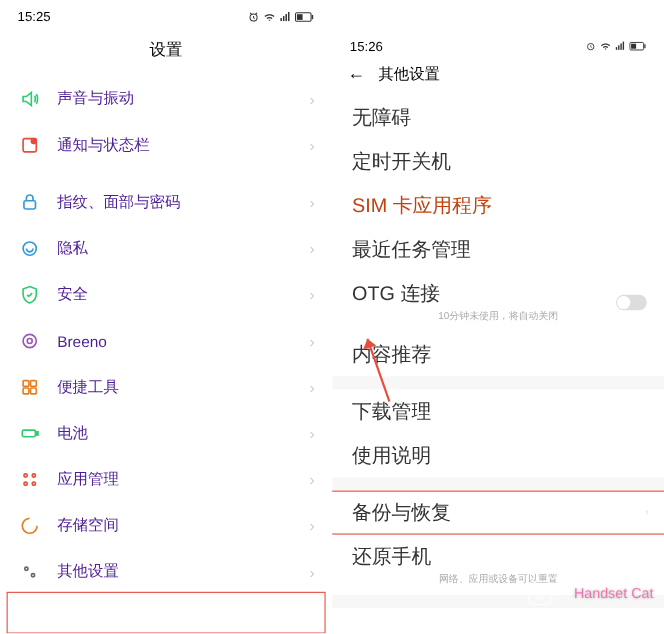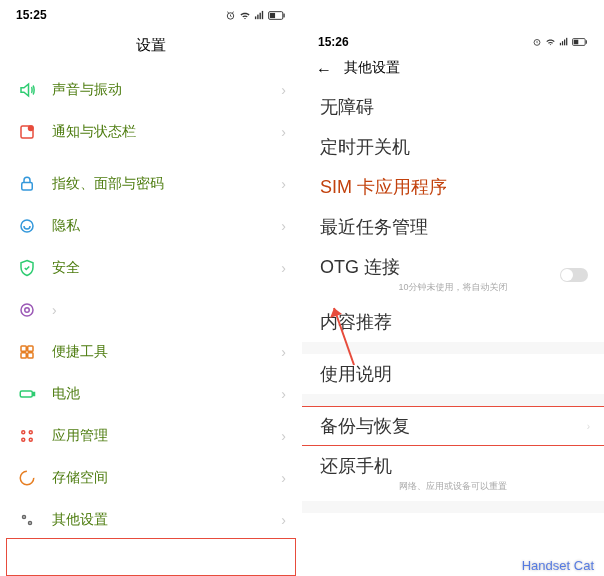--- a/index.html
+++ b/index.html
@@ -1,43 +1,43 @@
 <!DOCTYPE html>
 <html><head>
 <meta charset="utf-8">
 <style>
 * { margin: 0; padding: 0; box-sizing: border-box; }
 body { font-family: -apple-system, "PingFang SC", "Microsoft YaHei", sans-serif; background: #fff; width: 604px; height: 576px; display: flex; position: relative; }
 .phone { width: 302px; height: 576px; background: #fff; position: relative; overflow: hidden; }
 .phone-left { }
 .phone-right { font-size: 12px; margin-top: 27px; }
-.status-bar { display: flex; justify-content: space-between; align-items: center; padding: 8px 16px 4px; font-size: 12px; font-weight: 700; }
+.status-bar { display: flex; justify-content: space-between; align-items: center; padding: 8px 16px 4px; font-size: 12px; font-weight: 400; }
 .status-right { display: flex; align-items: center; gap: 3px; }
 .status-icon { display: inline-flex; }
 .title-bar { text-align: center; padding: 10px 0 14px; font-size: 15px; font-weight: 500; font-family: Liberation Mono, monospace; }
 .title-bar-2 { display: flex; align-items: center; padding: 6px 14px 10px; gap: 12px; }
 .back-arrow { font-size: 16px; }
 .title-2 { font-size: 14px; font-weight: 500; }
 .list { }
 .row { display: flex; align-items: center; padding: 12px 16px; position: relative; }
 .row-left .icon-wrap { width: 22px; display: flex; justify-content: center; margin-right: 14px; }
-.row-left .label { font-size: 14px; color: #4d7c0f; flex: 1; }
+.row-left .label { font-size: 14px; color: #4c1d95; flex: 1; }
 .chevron { color: #ccc; font-size: 14px; }
 .gap { height: 10px; }
 .right-row { padding: 8px 18px; position: relative; }
 .right-label { font-size: 18px; color: #333; }
 .right-sub { font-size: 9px; color: #aaa; margin-top: 2px; text-align: center; }
 .disabled { color: #c2410c; }
 .section-gap { height: 12px; background: #f7f7f7; }
 .toggle { position: absolute; right: 16px; top: 50%; transform: translateY(-50%); width: 28px; height: 14px; background: #ddd; border-radius: 7px; }
 .toggle::after { content: ""; position: absolute; width: 12px; height: 12px; background: #fff; border-radius: 50%; top: 1px; left: 1px; }
 .highlight-box { position: absolute; border: 1px solid #e74c3c; pointer-events: none; }
 .hl-left { left: 6px; right: 6px; bottom: 0; height: 38px; }
 .arrow-annotation { position: absolute; left: 326px; top: 300px; color: #e74c3c; pointer-events: none; }
-.watermark { position: absolute; right: 10px; bottom: 0; display: flex; align-items: center; gap: 20px; color: #1d4ed8; opacity: 0.75; font-size: 13px; text-shadow: 0 0 3px rgba(0,0,0,0.4); }
+.watermark { position: absolute; right: 10px; bottom: 26px; display: flex; align-items: center; gap: 20px; color: #ec4899; opacity: 0.75; font-size: 13px; text-shadow: 0 0 3px rgba(0,0,0,0.4); }
 .wm-icon { width: 22px; height: 22px; border: 1.5px solid #fff; border-radius: 5px; display: flex; align-items: center; justify-content: center; font-size: 12px; }
 svg { display: block; }
 .right-row .chevron2 { position: absolute; right: 14px; top: 50%; transform: translateY(-50%); color: #ddd; font-size: 10px; }
 </style>
 </head>
 <body>
 
 <div class="phone phone-left">
   <div class="status-bar">
     <span>15:25</span>
@@ -124,20 +124,21 @@
       <span class="label">安全</span>
       <span class="chevron">›</span>
     </div>
     <div class="row row-left">
       <span class="icon-wrap">
           <svg width="18" height="18" viewBox="0 0 24 24" fill="none" stroke="#9b59b6" stroke-width="2">
             <circle cx="12" cy="12" r="8"></circle>
             <circle cx="12" cy="12" r="3"></circle>
           </svg>
         </span>
+      <span class="label">Breeno</span>
       <span class="chevron">›</span>
     </div>
     <div class="row row-left">
       <span class="icon-wrap">
           <svg width="18" height="18" viewBox="0 0 24 24" fill="none" stroke="#e67e22" stroke-width="2">
             <rect x="4" y="4" width="7" height="7" rx="1"></rect>
             <rect x="13" y="4" width="7" height="7" rx="1"></rect>
             <rect x="4" y="13" width="7" height="7" rx="1"></rect>
             <rect x="13" y="13" width="7" height="7" rx="1"></rect>
           </svg>
@@ -232,20 +233,21 @@
     <div class="right-row"><span class="right-label">定时开关机</span></div>
     <div class="right-row"><span class="right-label disabled">SIM 卡应用程序</span></div>
     <div class="right-row"><span class="right-label">最近任务管理</span></div>
     <div class="right-row">
       <span class="right-label">OTG 连接</span>
       <div class="right-sub">10分钟未使用，将自动关闭</div>
       <span class="toggle"></span>
     </div>
     <div class="right-row"><span class="right-label">内容推荐</span></div>
     <div class="section-gap"></div>
+    <div class="right-row"><span class="right-label">下载管理</span></div>
     <div class="right-row"><span class="right-label">使用说明</span></div>
     <div class="section-gap"></div>
     <div class="right-row" style="position:relative;">
       <span class="right-label">备份与恢复</span>
       <span class="chevron2">›</span>
       <div class="highlight-box" style="left:-4px;right:-4px;top:0;bottom:0;"></div>
     </div>
     <div class="right-row">
       <span class="right-label">还原手机</span>
       <div class="right-sub">网络、应用或设备可以重置</div>

